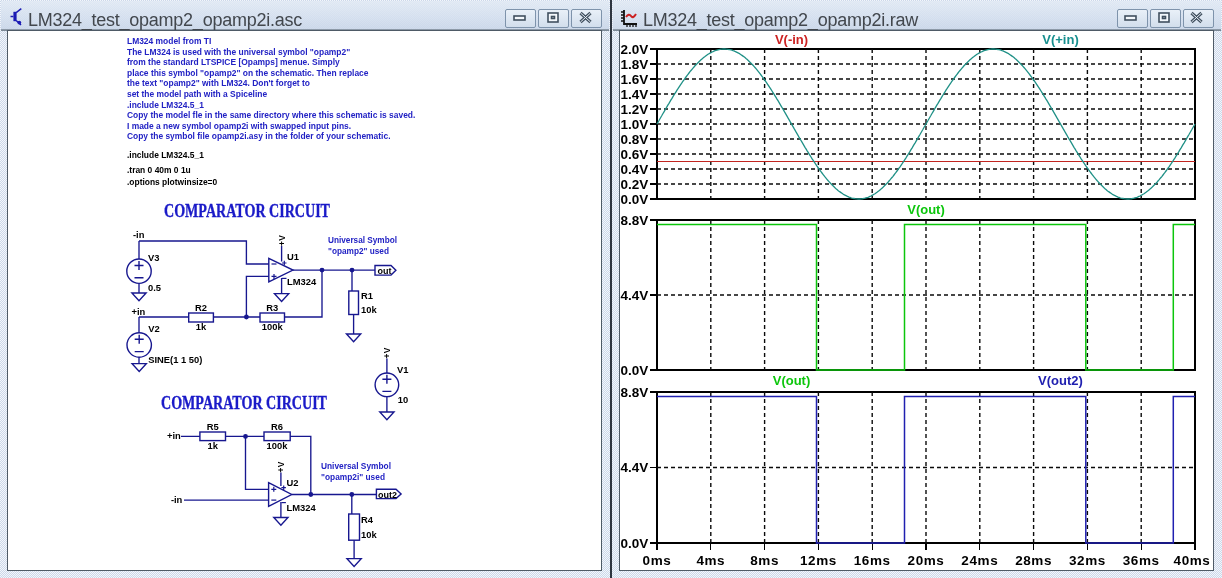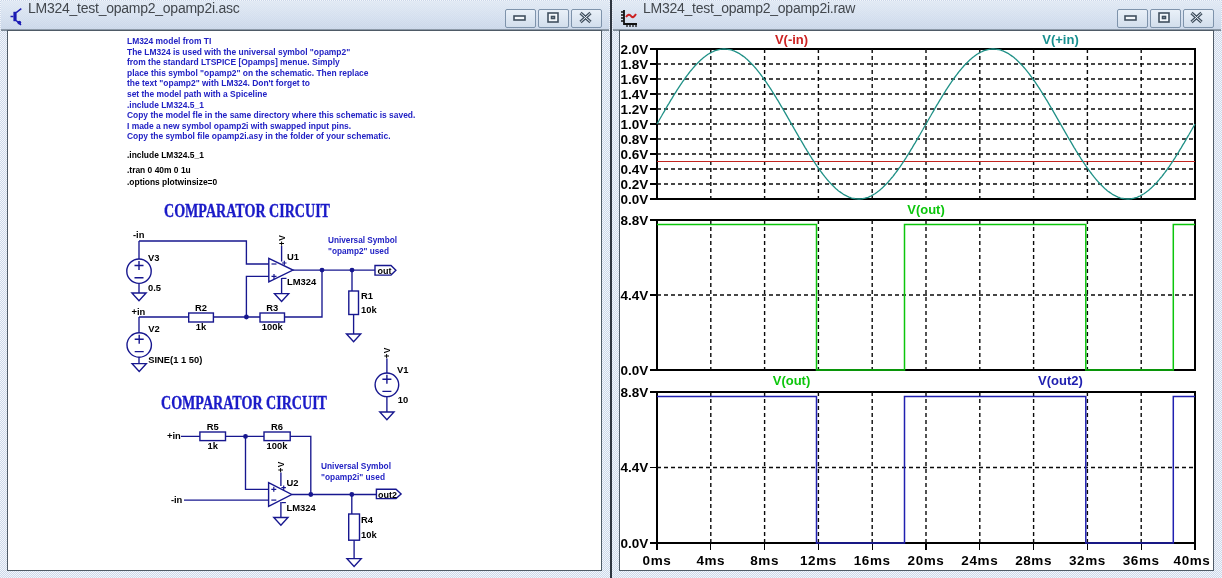--- a/index.html
+++ b/index.html
@@ -5,21 +5,21 @@
 html,body{margin:0;padding:0;}
 body{width:1222px;height:578px;position:relative;overflow:hidden;
   font-family:"Liberation Sans",sans-serif;background:#cfdcea;}
 .win{position:absolute;top:0;height:578px;background:repeating-conic-gradient(#ccd8ea 0% 25%,#f3f6fb 0% 50%) 0 0/2px 2px;}
 #win1{left:0;width:610px;}
 #win2{left:610px;width:612px;border-left:2px solid #2e3540;box-sizing:border-box;}
 .tbar{position:absolute;left:1px;right:1px;top:1px;height:28px;
   background:linear-gradient(rgba(227,235,245,.85),rgba(213,224,239,.85) 60%,rgba(202,215,233,.85)),repeating-conic-gradient(#c8d5e8 0% 25%,#f0f4fa 0% 50%) 0 0/2px 2px;
   border-bottom:1px solid #8d9aa8;}
 .tbar:after{content:"";position:absolute;left:0;right:0;bottom:-2px;height:1px;background:#7b8896;}
-.ttext{position:absolute;top:0;font-size:14px;letter-spacing:-0.25px;color:#42474d;white-space:nowrap;}
+.ttext{position:absolute;top:10px;font-size:18px;letter-spacing:-0.25px;color:#42474d;white-space:nowrap;}
 .client{position:absolute;top:30px;height:539px;background:#ffffff;
   border:1px solid #4e5a66;}
 .btn{position:absolute;top:9px;width:29px;height:17px;background:linear-gradient(#e9f0f8,#d2deec);
   border:1px solid #7e93ab;border-radius:2px;}
 svg{position:absolute;left:0;top:0;}
 .blk{font-weight:bold;fill:#000000;}
 .com{font-weight:bold;fill:#2222c4;}
 </style>
 </head>
 <body>

